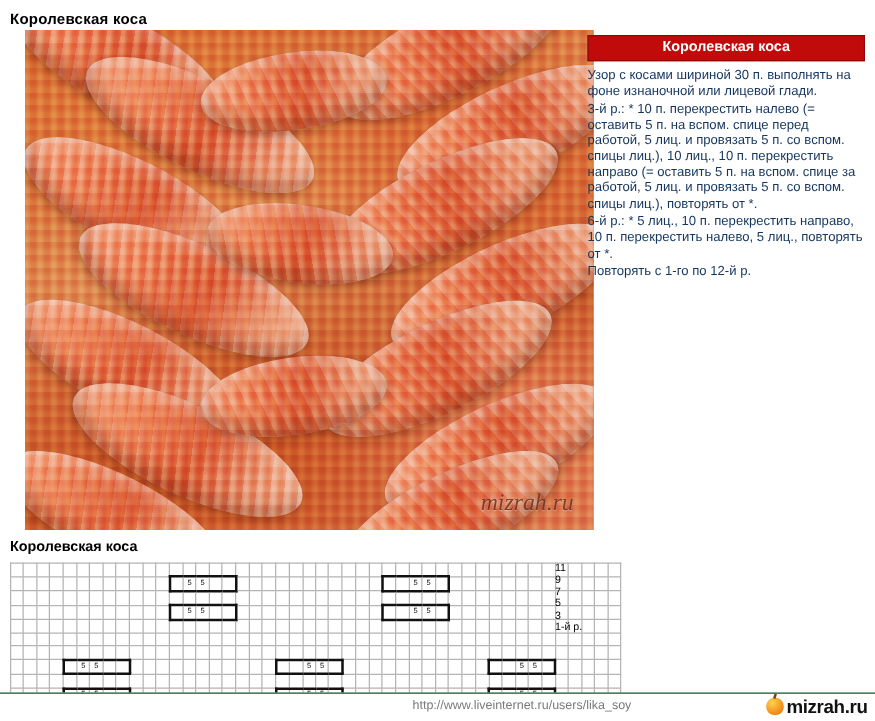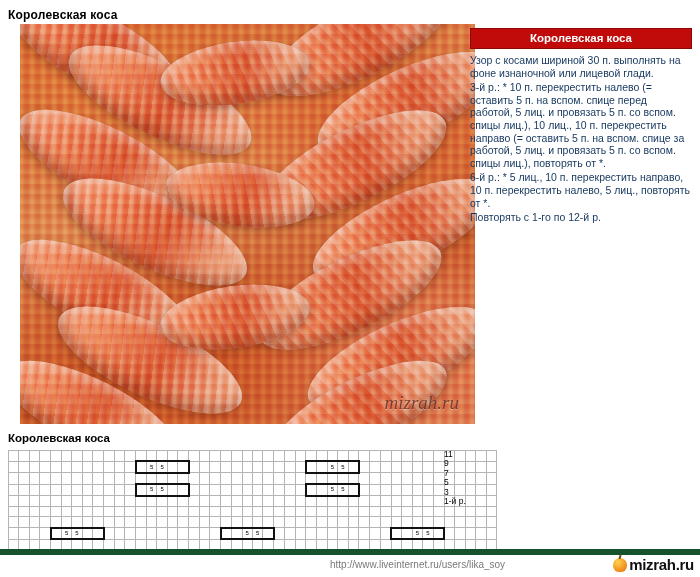--- a/index.html
+++ b/index.html
@@ -126,21 +126,21 @@
   }
   .rownums div{height:9.4px;}
   .repeat-note{
     position:absolute;left:8px;top:556px;
     font-size:9.5px;font-style:italic;color:#000;
   }
 
   
   .footer{
     position:absolute;left:0;bottom:0;width:700px;height:22px;
-    background:#ffffff;border-top:6px solid #14532d;
+    background:#ffffff;border-top:1px solid #14532d;
   }
   .footer-url{
     position:absolute;left:330px;top:4px;
     font-size:10px;color:#7a7a7a;
     font-family:"Liberation Sans", sans-serif;
   }
   .diets-logo{
     position:absolute;right:6px;top:1px;
     font-size:15px;font-weight:bold;color:#111;
     letter-spacing:-0.3px;

